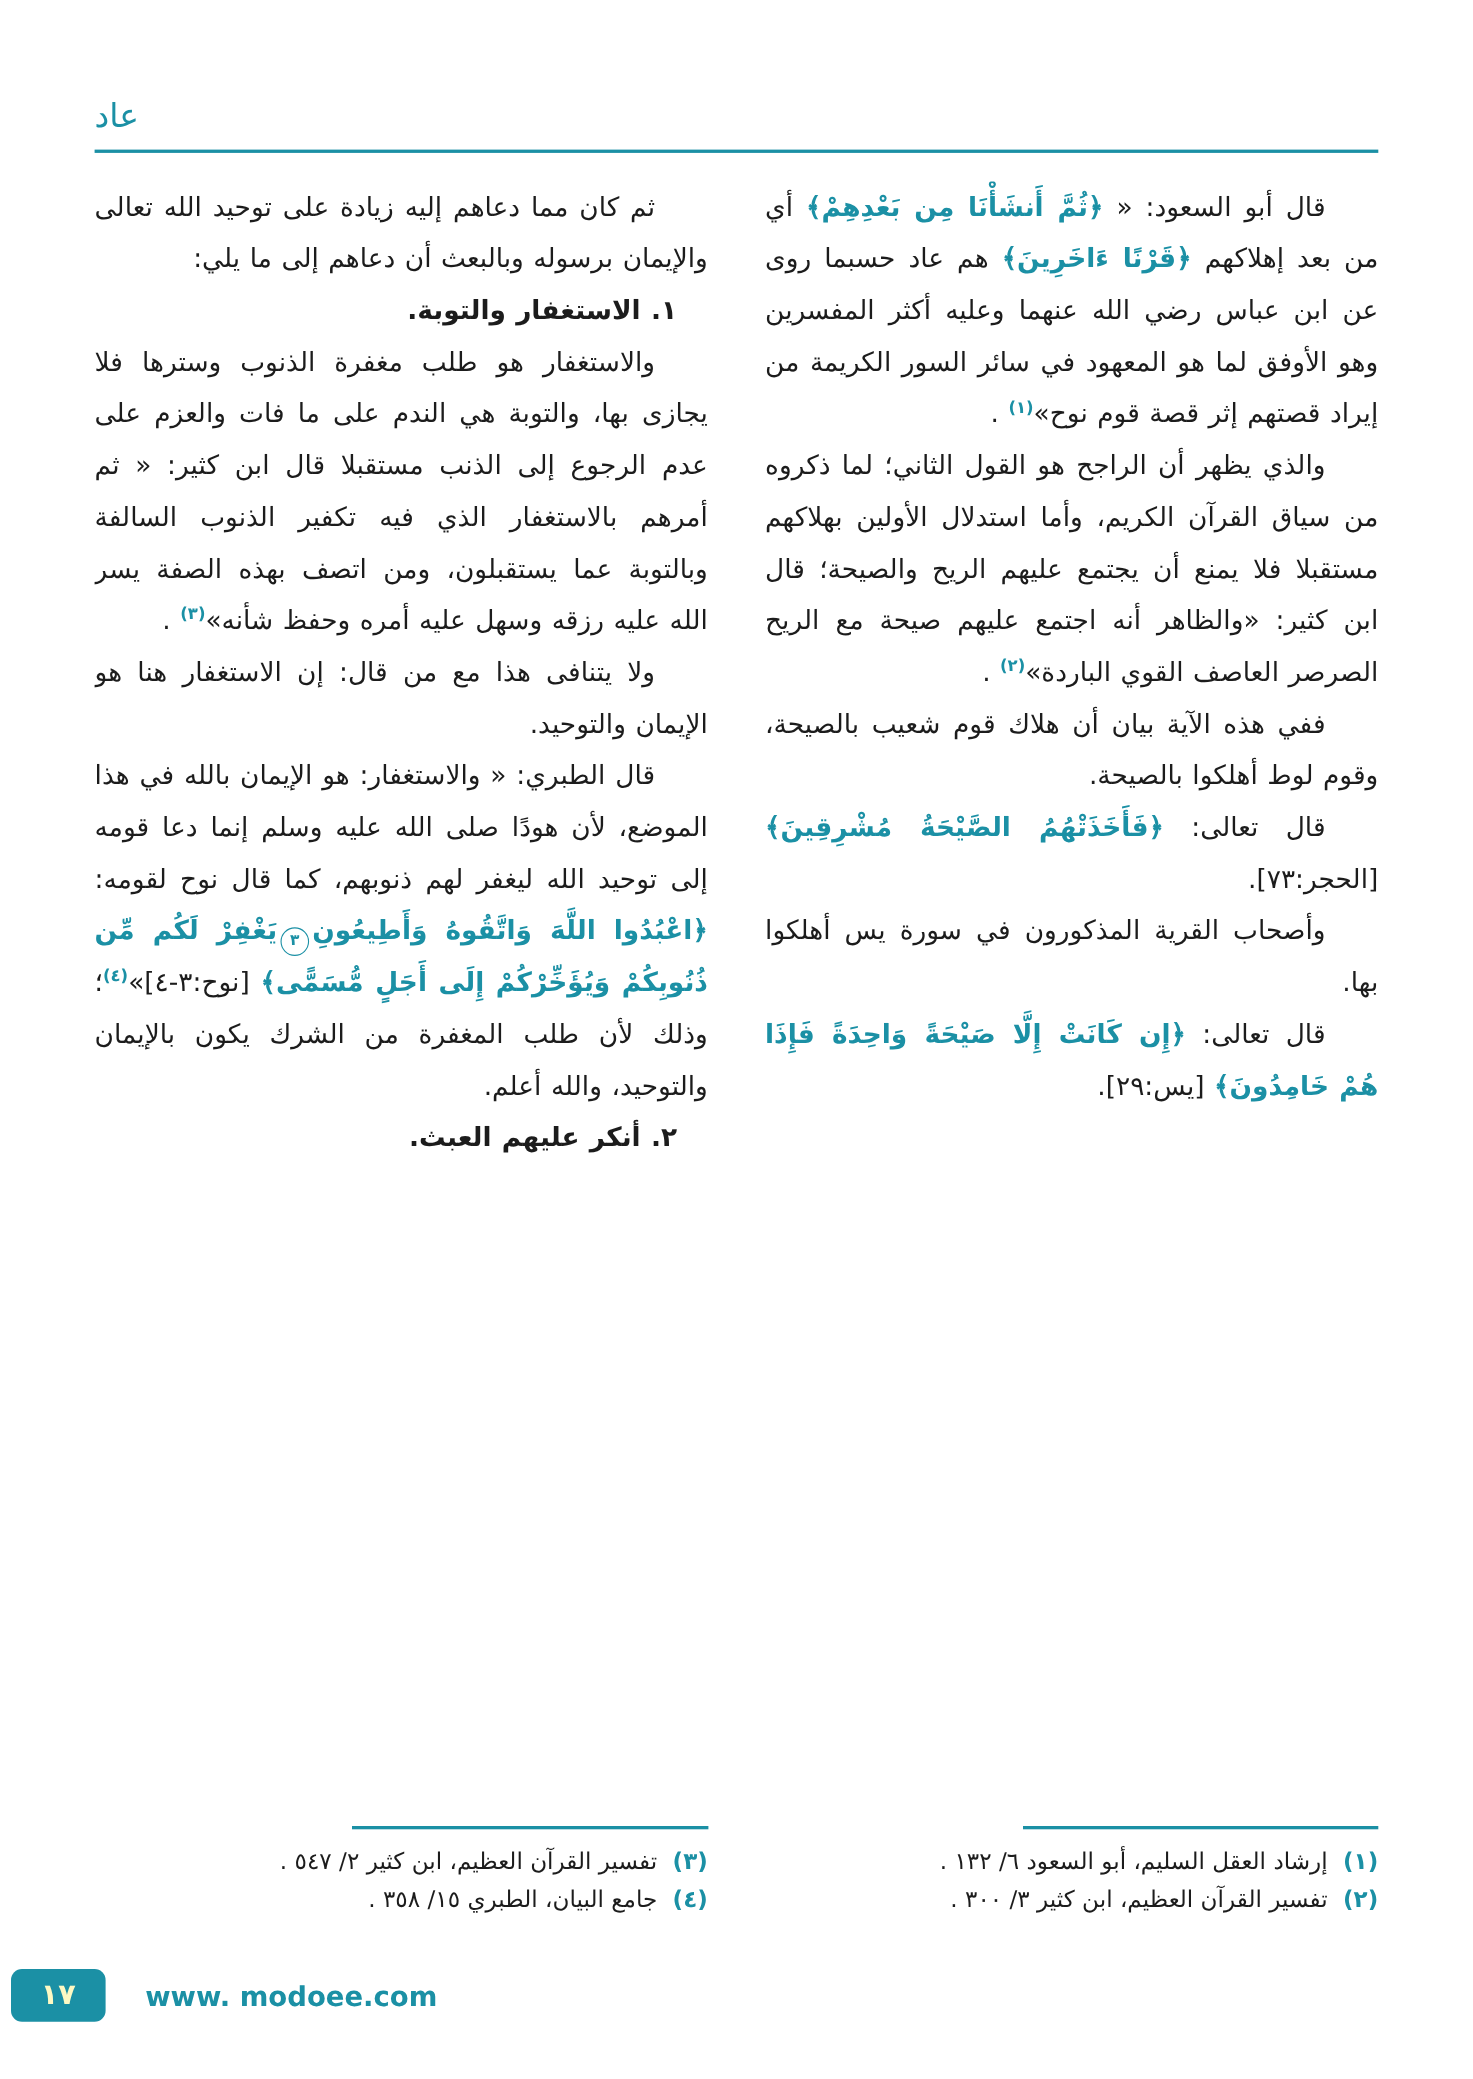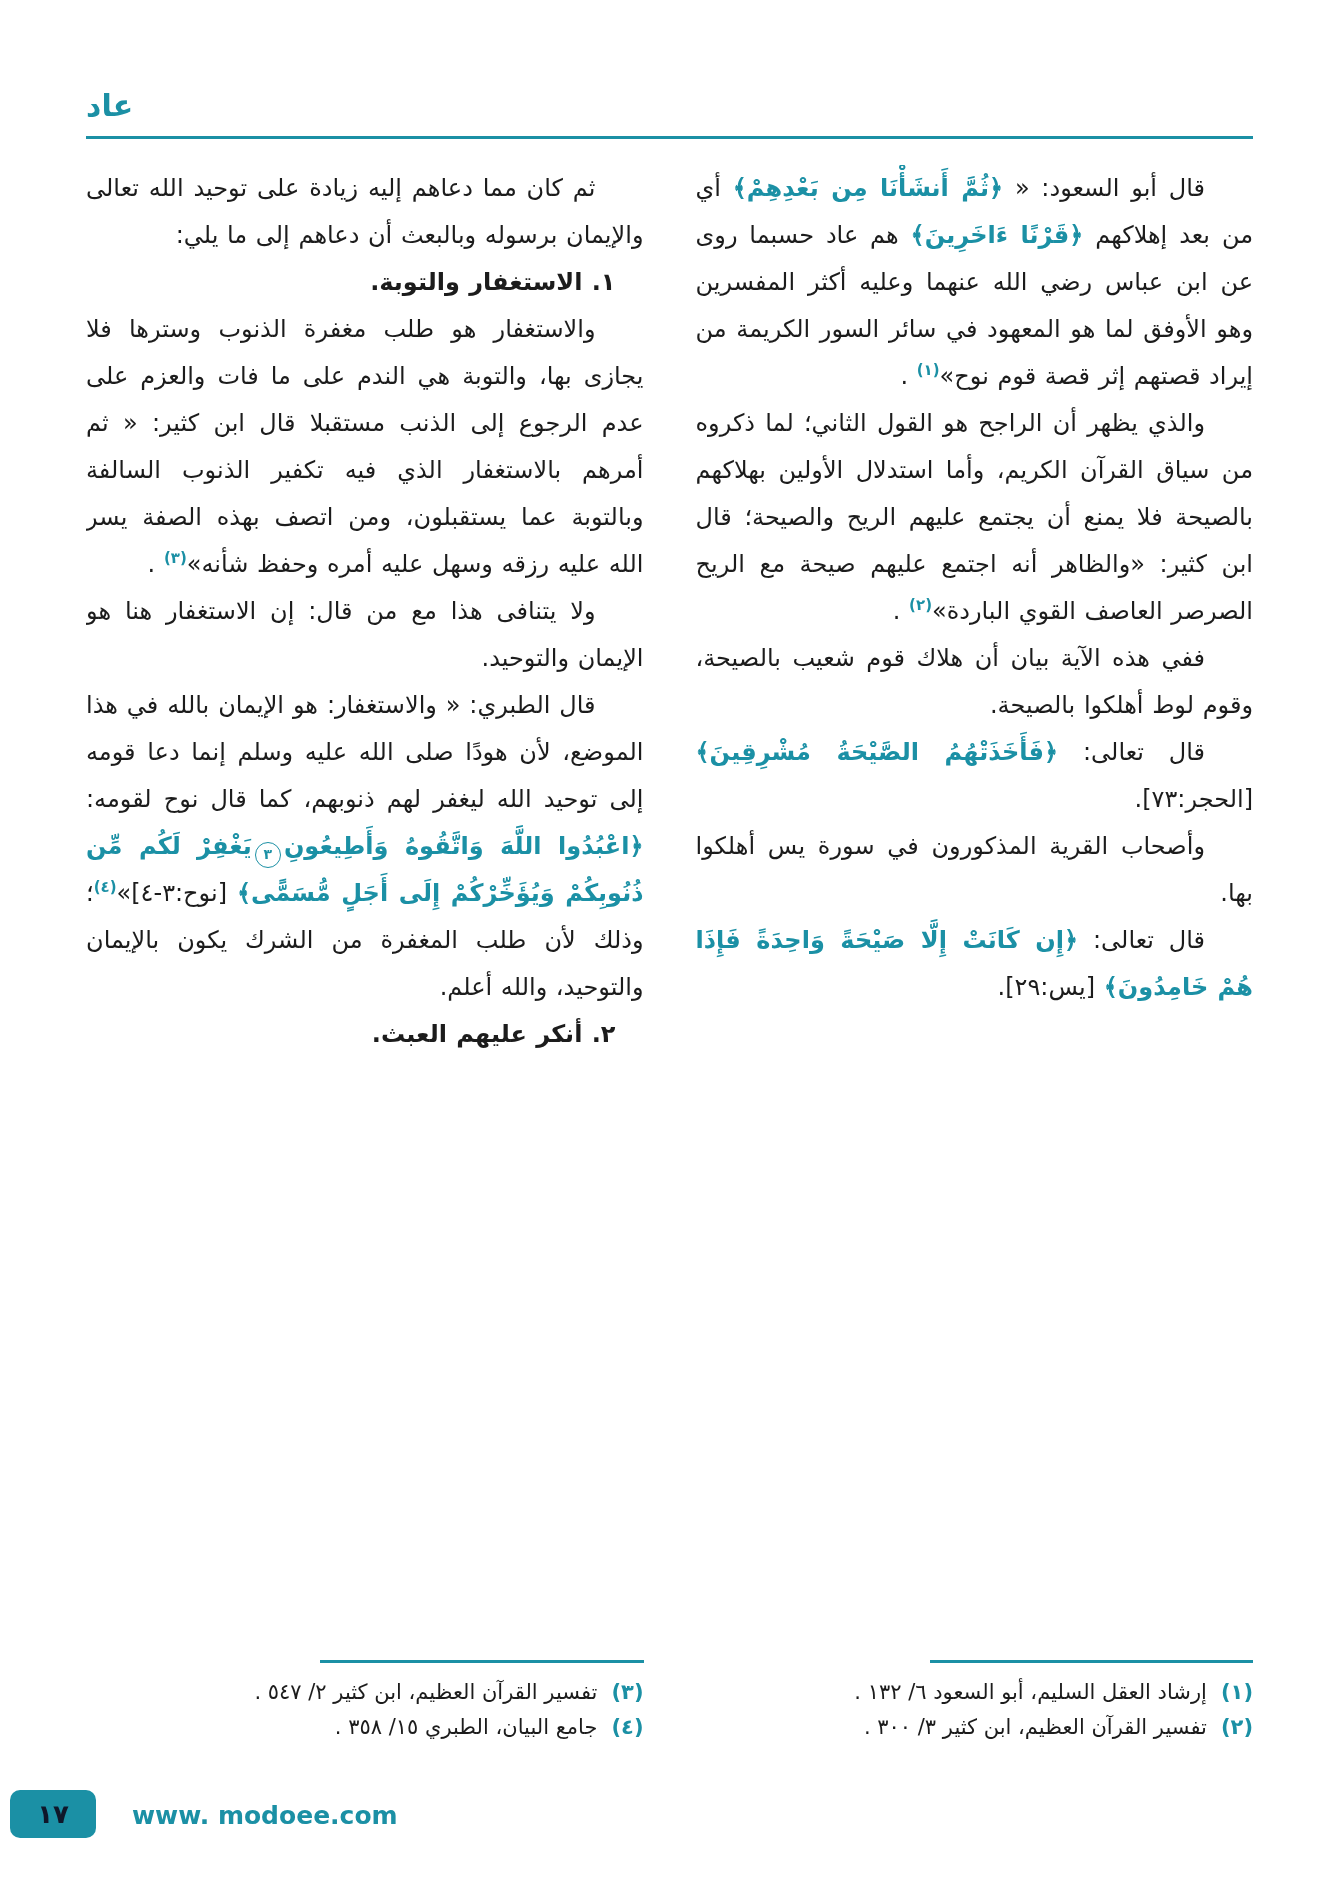--- a/index.html
+++ b/index.html
@@ -22,21 +22,21 @@
     direction:rtl;
   }
   
   .header{
     margin:88px 86px 0 86px;
   }
   .running-head{
     text-align:left;            
     color:var(--accent);
     font-size:30px;
-    font-weight:bold;
+    font-weight:normal;
     line-height:1.2;
     direction:rtl;
   }
   .head-rule{
     margin-top:12px;
     border-top:3px solid var(--accent);
   }
   
   .columns{
     display:flex;
@@ -124,21 +124,21 @@
     position:absolute;
     left:10px;
     bottom:52px;
     width:86px;
     height:48px;
     background:var(--accent);
     border-radius:10px;
     display:flex;
     align-items:center;
     justify-content:center;
-    color:#0f172a;
+    color:#fef9c3;
     font-size:26px;
     font-weight:bold;
   }
   .site{
     position:absolute;
     left:132px;
     bottom:60px;
     color:var(--accent);
     font-size:25px;
     font-weight:bold;
@@ -152,21 +152,21 @@
 
   <div class="header">
     <div class="running-head">عاد</div>
     <div class="head-rule"></div>
   </div>
 
   <div class="columns">
     <section class="col">
       <div class="paragraphs">
           <p><span class="t">قال أبو السعود: « </span><span class="q">﴿ثُمَّ أَنشَأْنَا مِن بَعْدِهِمْ﴾</span><span class="t"> أي من بعد إهلاكهم </span><span class="q">﴿قَرْنًا ءَاخَرِينَ﴾</span><span class="t"> هم عاد حسبما روى عن ابن عباس رضي الله عنهما وعليه أكثر المفسرين وهو الأوفق لما هو المعهود في سائر السور الكريمة من إيراد قصتهم إثر قصة قوم نوح»</span><span class="m">(١)</span><span class="t"> .</span></p>
-          <p><span class="t">والذي يظهر أن الراجح هو القول الثاني؛ لما ذكروه من سياق القرآن الكريم، وأما استدلال الأولين بهلاكهم بالصيحة فلا يمنع أن يجتمع عليهم الريح والصيحة؛ قال ابن كثير: «والظاهر أنه اجتمع عليهم صيحة مع الريح الصرصر العاصف القوي الباردة»</span><span class="m">(٢)</span><span class="t"> .</span></p>
+          <p><span class="t">والذي يظهر أن الراجح هو القول الثاني؛ لما ذكروه من سياق القرآن الكريم، وأما استدلال الأولين بهلاكهم مستقبلا فلا يمنع أن يجتمع عليهم الريح والصيحة؛ قال ابن كثير: «والظاهر أنه اجتمع عليهم صيحة مع الريح الصرصر العاصف القوي الباردة»</span><span class="m">(٢)</span><span class="t"> .</span></p>
           <p><span class="t">ففي هذه الآية بيان أن هلاك قوم شعيب بالصيحة، وقوم لوط أهلكوا بالصيحة.</span></p>
           <p><span class="t">قال تعالى: </span><span class="q">﴿فَأَخَذَتْهُمُ الصَّيْحَةُ مُشْرِقِينَ﴾</span><span class="t"> [الحجر:٧٣].</span></p>
           <p><span class="t">وأصحاب القرية المذكورون في سورة يس أهلكوا بها.</span></p>
           <p><span class="t">قال تعالى: </span><span class="q">﴿إِن كَانَتْ إِلَّا صَيْحَةً وَاحِدَةً فَإِذَا هُمْ خَامِدُونَ﴾</span><span class="t"> [يس:٢٩].</span></p>
         </div>
       <div class="footnotes">
         <div class="fn-rule"></div>
         <div>
             <div class="fn-row">
               <span class="fn-num">(١)</span>

